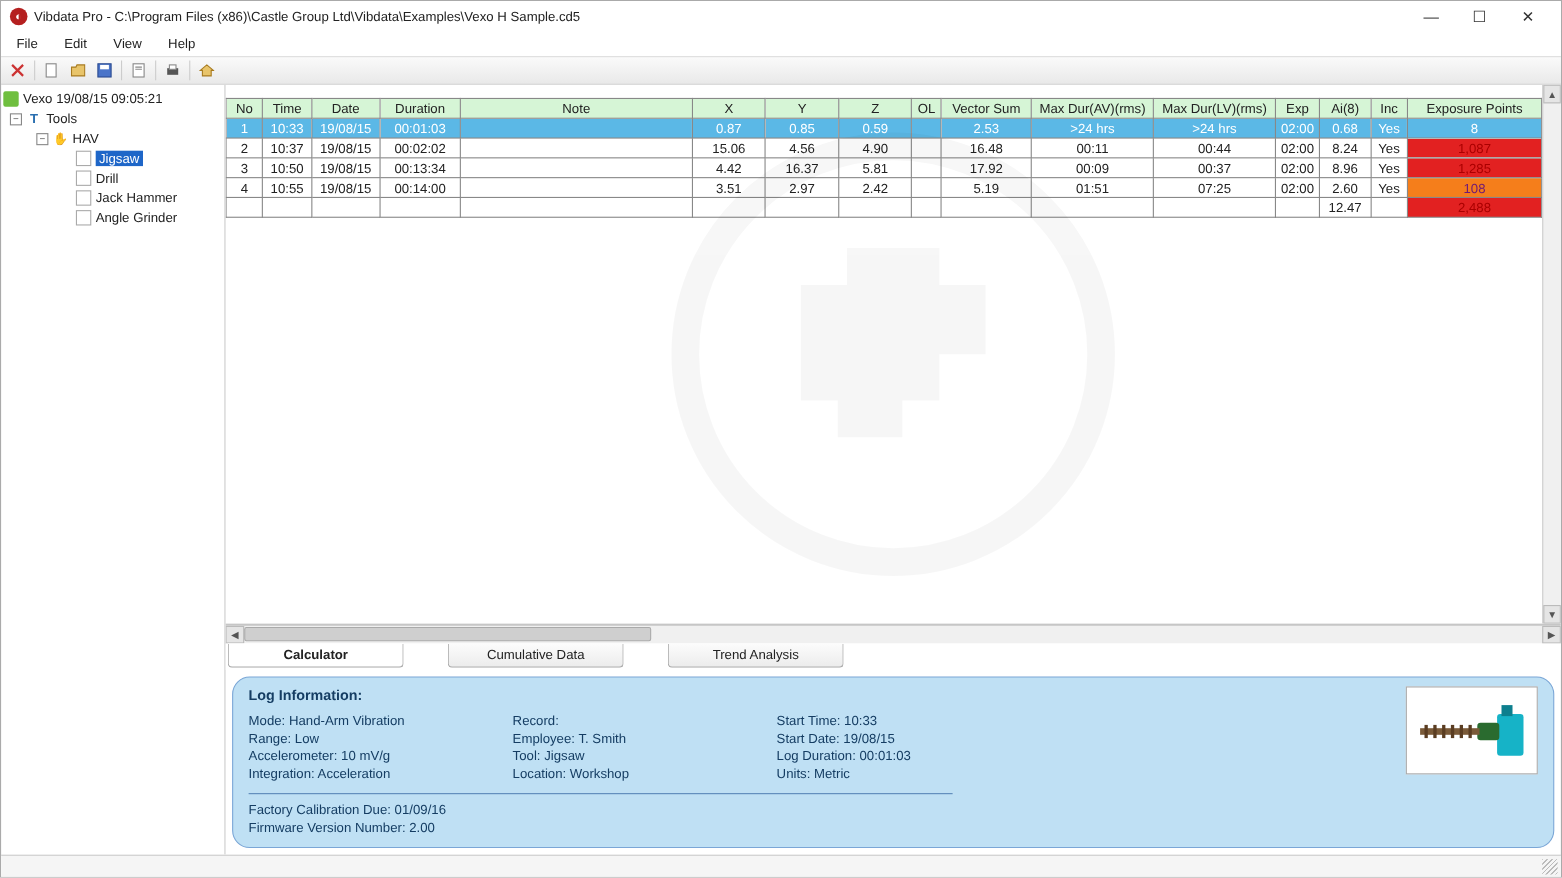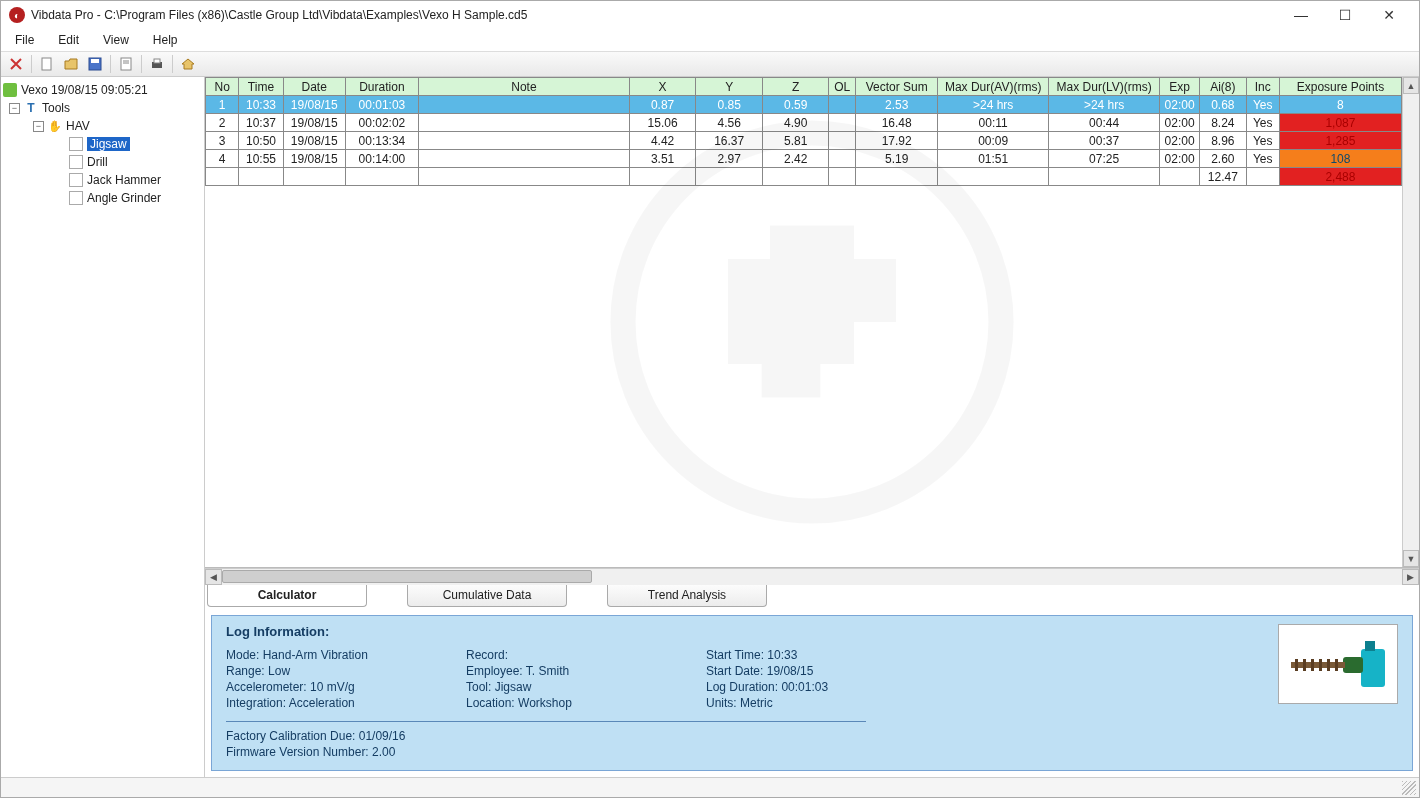--- a/index.html
+++ b/index.html
@@ -31,38 +31,38 @@
   .tree .selected { background:#1e66c8; color:#fff; padding:0 3px; }
 
   .right { flex:1; display:flex; flex-direction:column; overflow:hidden; }
   .gridwrap { flex:1; display:flex; overflow:hidden; border-bottom:1px solid #bbb; position:relative; }
   .grid { flex:1; overflow:auto; }
   .vscroll { width:17px; background:#f0f0f0; border-left:1px solid #ccc; position:relative; }
   .vscroll .arrow { position:absolute; left:0; width:100%; height:17px; background:#e5e5e5; border:1px solid #bbb; display:flex; align-items:center; justify-content:center; font-size:9px; color:#555; }
   .vscroll .arrow.up { top:0; }
   .vscroll .arrow.down { bottom:0; }
 
-  table { border-collapse:collapse; width:100%; table-layout:fixed; }
+  table { border-collapse:collapse; width:100%; table-layout:fixed;margin-top:12px; }
   th, td { border:1px solid #888; height:18px; padding:0 4px; overflow:hidden; text-overflow:clip; white-space:nowrap; text-align:center; background:#fff; }
   th { background:#d6f5d6; font-weight:normal; }
   tr.selected td { background:#5bb8e6; color:#fff; }
   td.exp-green { background:#3ecf3e; }
   td.exp-red { background:#e22121; color:#a00; }
-  td.exp-orange { background:#f57e1b; color:#0c4a6e; }
+  td.exp-orange { background:#f57e1b; color:#701a75; }
 
   .hscroll { height:17px; background:#f0f0f0; border-top:1px solid #ccc; display:flex; }
   .hscroll .arrow { width:17px; background:#e5e5e5; border:1px solid #bbb; display:flex; align-items:center; justify-content:center; font-size:9px; color:#555; }
   .hscroll .track { flex:1; position:relative; }
   .hscroll .thumb { position:absolute; top:1px; left:0; height:13px; width:370px; background:#cfcfcf; border:1px solid #aaa; border-radius:2px; }
 
   .tabs { height:24px; display:flex; align-items:flex-start; padding-left:2px; background:#fff;gap:38px; }
   .tab { height:22px; line-height:20px; padding:0 20px; border:1px solid #aaa; border-top:none; background:linear-gradient(#fcfcfc,#ececec); border-radius:0 0 4px 4px; margin-right:2px; min-width:160px; text-align:center; }
   .tab.active { font-weight:bold; background:#fff; }
 
-  .info { margin:6px; border:1px solid #7aa6d6; border-radius:0; background:#bfe0f4; padding:8px 14px 10px 14px; display:flex; }
+  .info { margin:6px; border:1px solid #7aa6d6; border-radius:16px; background:#bfe0f4; padding:8px 14px 10px 14px; display:flex; }
   .info .left { flex:1; }
   .info h3 { margin:0 0 8px 0; font-size:13px; color:#153d63; }
   .info .cols { display:flex; gap:0; font-size:12px; color:#153d63; }
   .info .col { width:240px; }
   .info .col div { line-height:16px; }
   .info .rule { border-top:1px solid #5a88b8; margin:10px 0 6px 0; width:640px; }
   .info .img { width:120px; height:80px; background:#fff; border:1px solid #aaa; display:flex; align-items:center; justify-content:center; align-self:flex-start; }
   .info .img svg { width:110px; height:70px; }
 
   .statusbar { height:20px; border-top:1px solid #ccc; background:#f5f5f5; }

